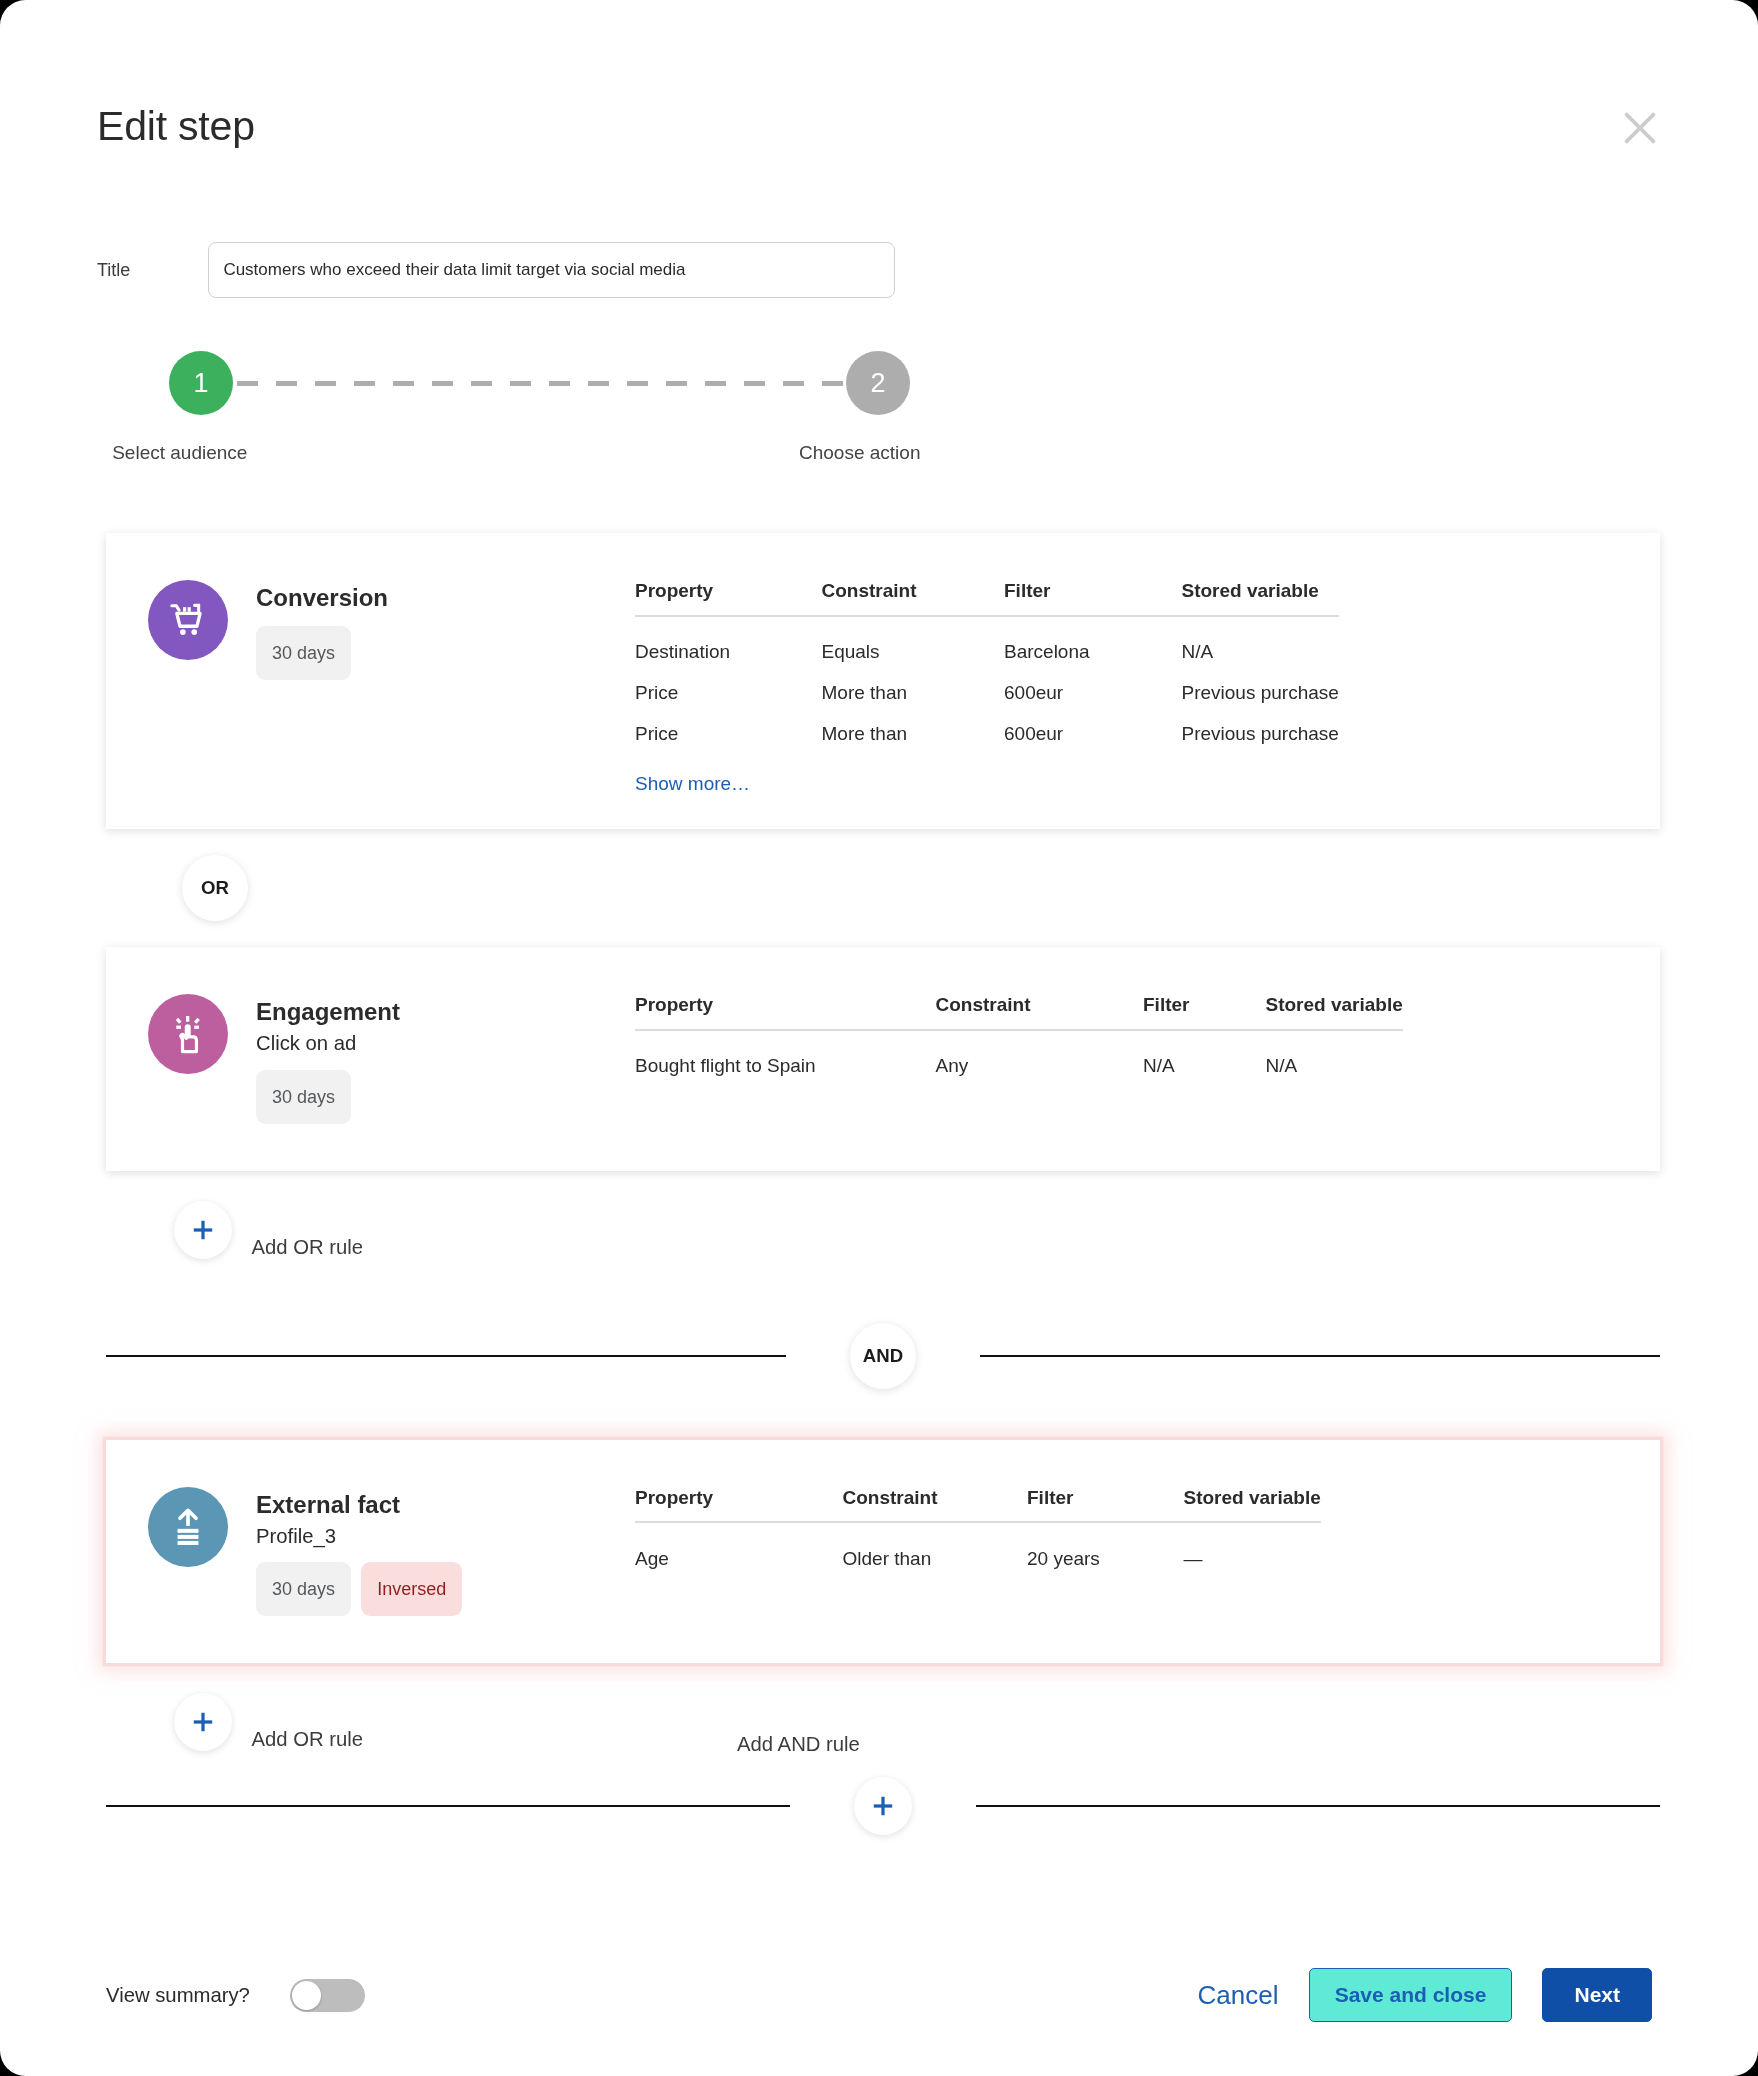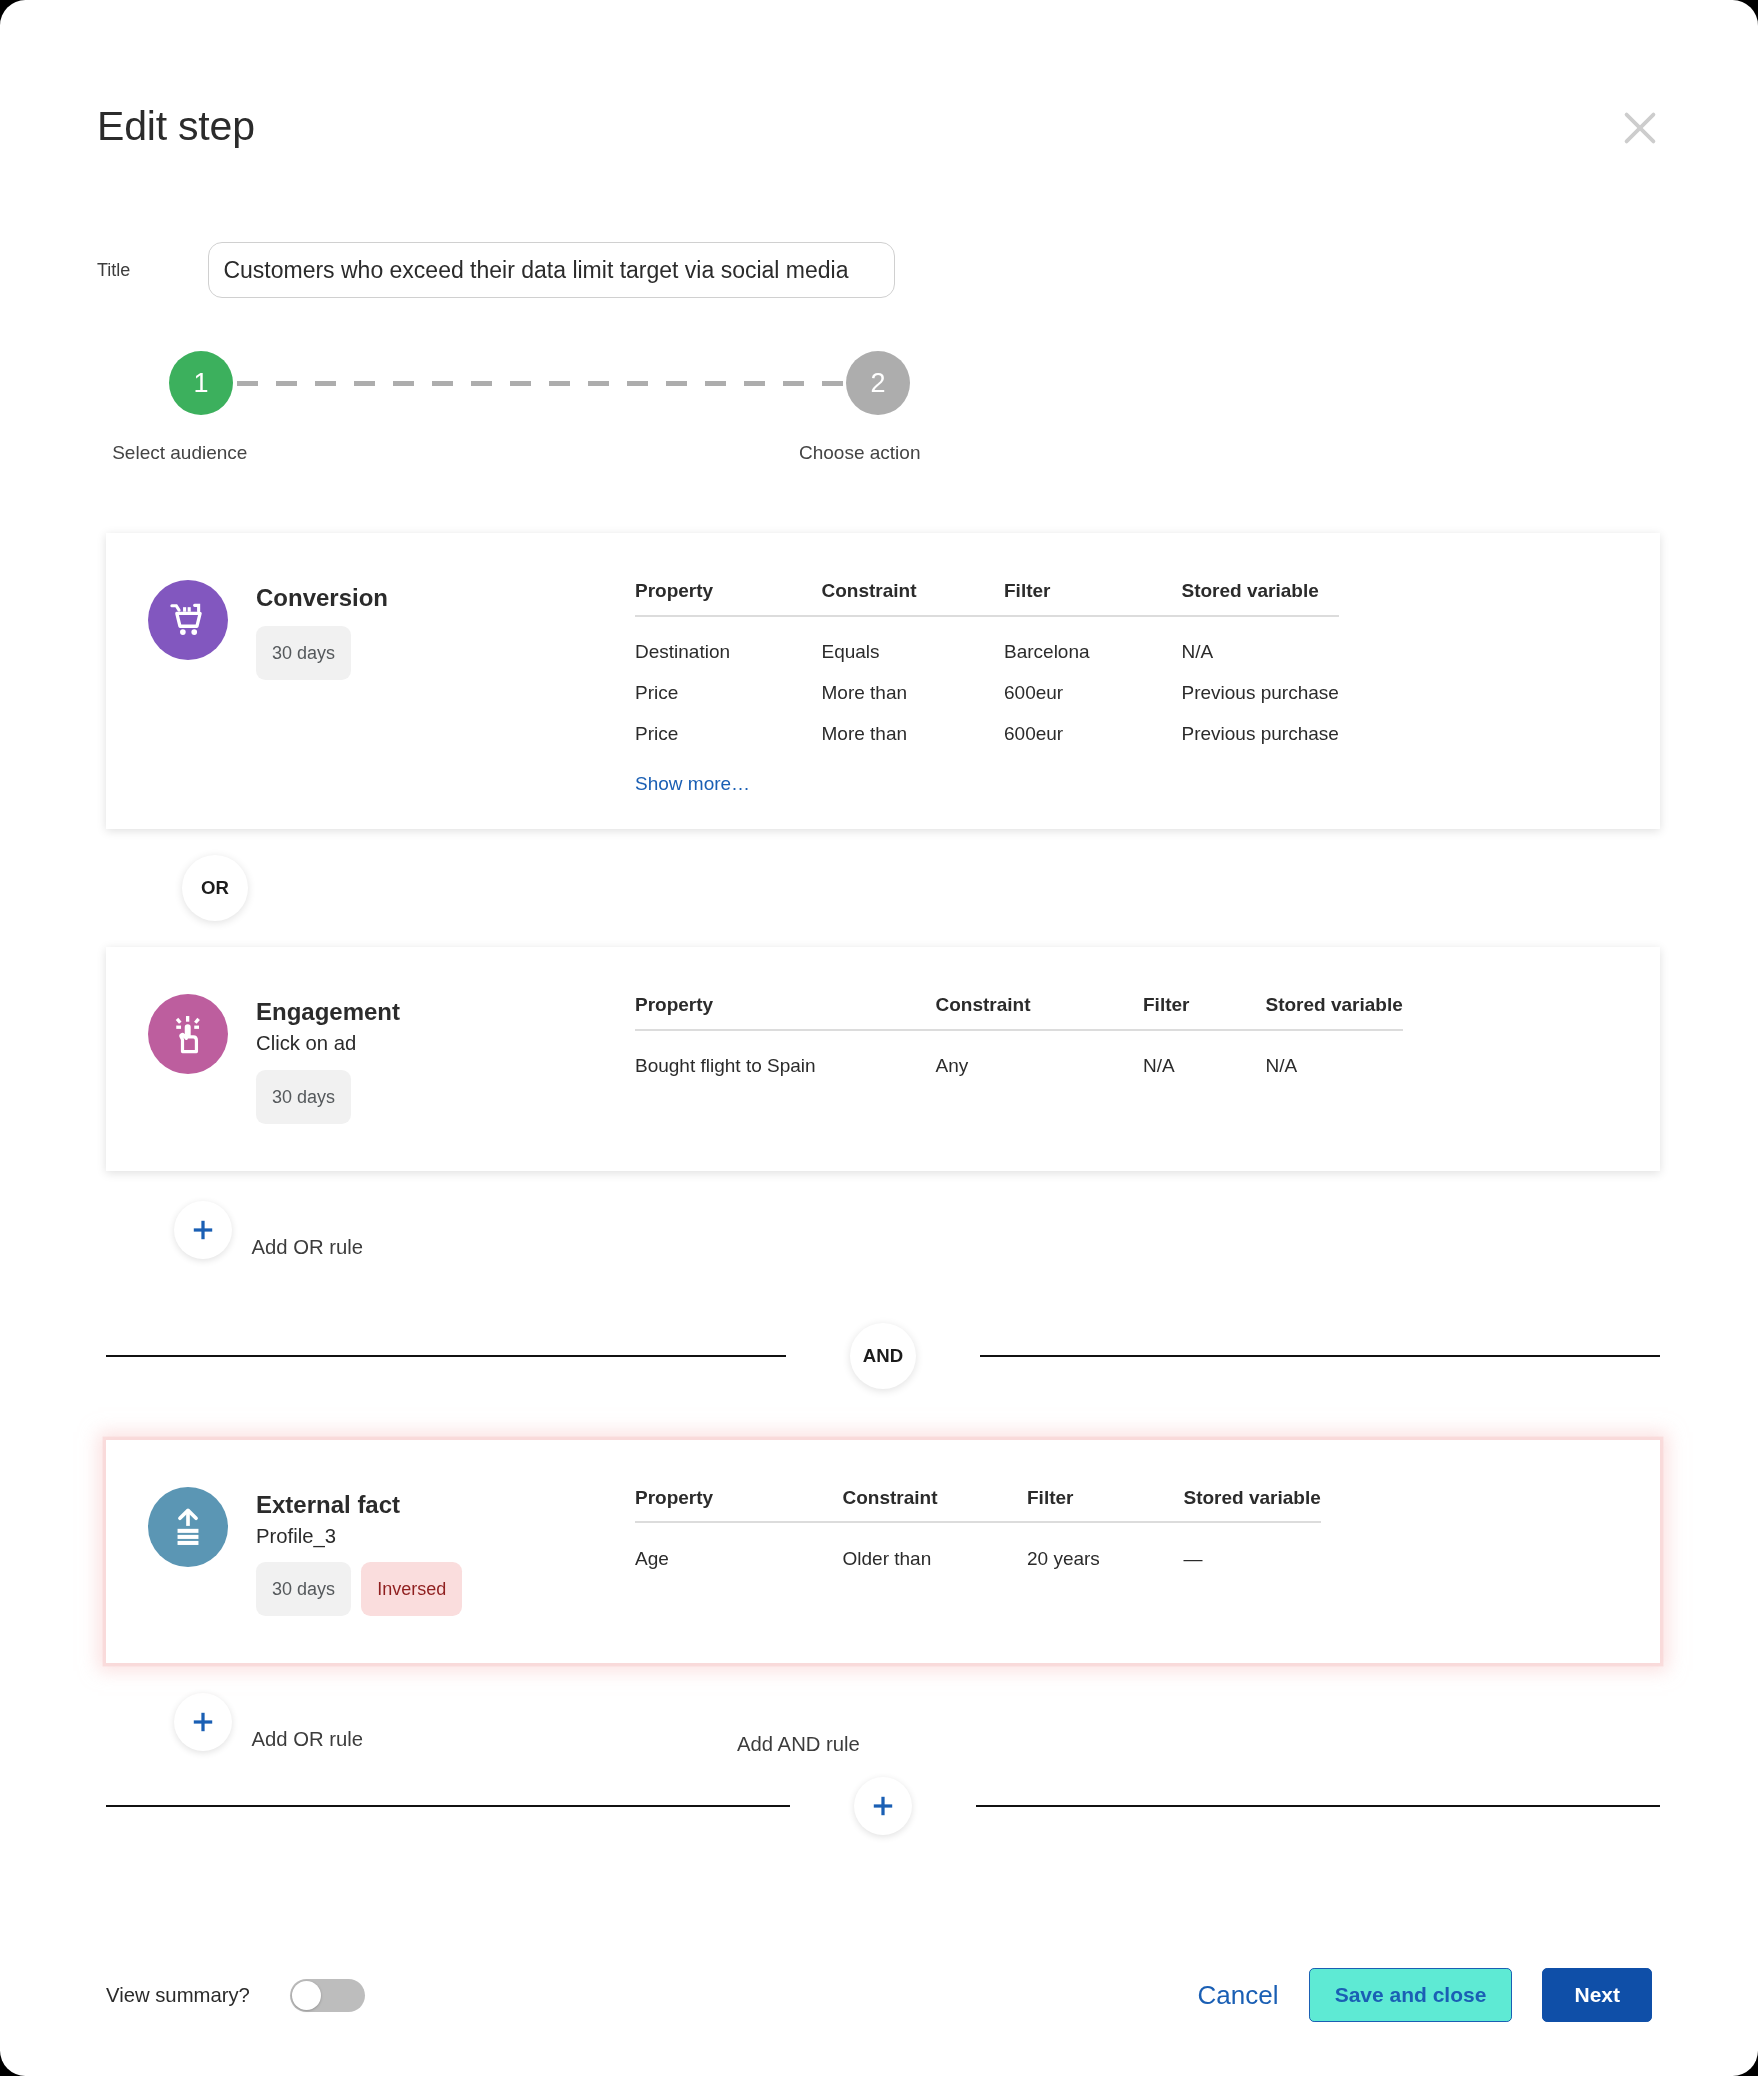--- a/index.html
+++ b/index.html
@@ -59,24 +59,24 @@
   .title-label {
     width: 111px;
     font-size: 18px;
     color: #3c3c3c;
   }
   .title-input {
     width: 687px;
     height: 56px;
     box-sizing: border-box;
     border: 1.3px solid #d0d0d0;
-    border-radius: 14px;
+    border-radius: 8px;
     background: #ffffff;
     font-family: "Liberation Sans", sans-serif;
-    font-size: 23px;
+    font-size: 17px;
     color: #2b2b2b;
     padding: 0 14.4px;
     outline: none;
   }
 
   
   .stepper {
     position: absolute;
     left: 97px;
     top: 351px;

